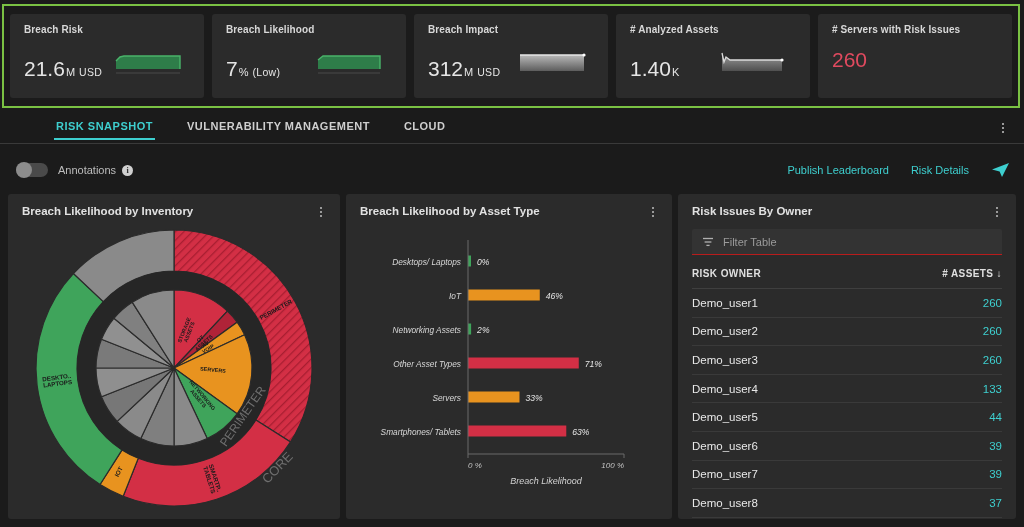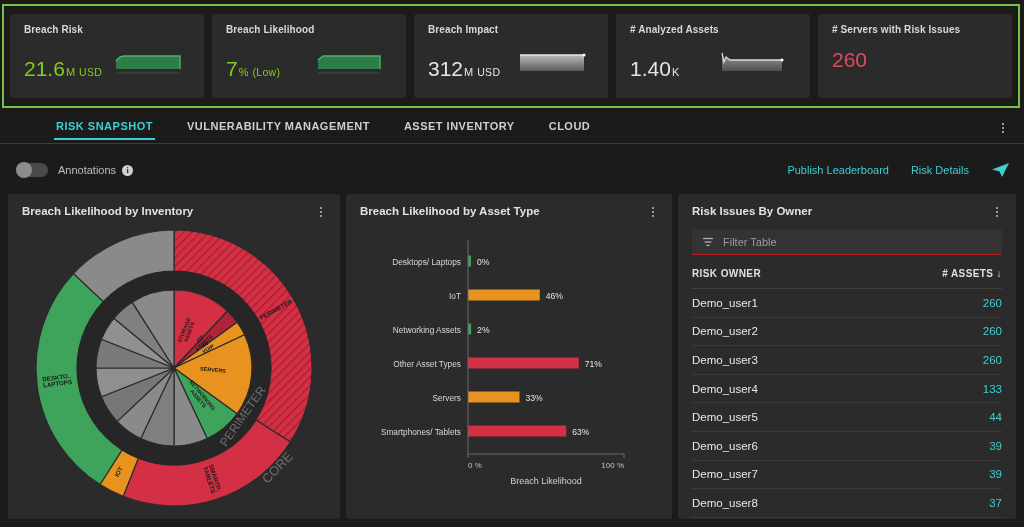--- a/index.html
+++ b/index.html
@@ -40,21 +40,21 @@
     font-size: 21px; font-weight: 400;
     line-height: 1; white-space: nowrap;
   }
   .kpi-value .unit {
     font-size: 11px; margin-left: 1px;
   }
   .kpi-value .suffix {
     font-size: 10.5px; margin-left: 4px;
     letter-spacing: .3px;
   }
-  .v-green { color: #84cc16; }
+  .v-green { color: #e5e5e5; }
   .v-white { color: #e6e6e6; }
   .v-red   { color: #e04a5f; }
   .spark { width: 78px; height: 30px; flex: none; }
 
   
   .tabbar {
     position: absolute; left: 0; top: 116px;
     width: 1024px; height: 28px;
     display: flex; align-items: center;
     border-bottom: 1px solid #3a3a3a;
@@ -129,21 +129,21 @@
     width: 14px; display: flex; flex-direction: column;
     align-items: center; gap: 2px; padding-top: 2px;
   }
   .kebab i { width: 2px; height: 2px; background: #9a9a9a; display: block; }
 
   #panel-donut { left: 8px;   top: 194px; width: 332px; height: 325px; }
   #panel-bar   { left: 346px; top: 194px; width: 326px; height: 325px; }
   #panel-table { left: 678px; top: 194px; width: 338px; height: 325px; }
 
   .donut-area { position: absolute; left: 0; top: 26px; width: 332px; height: 295px; }
-  .bar-area   { position: absolute; left: 0; top: 28px; width: 326px; height: 290px; }
+  .bar-area   { position: absolute; left: 0; top: 28px; width: 326px; height: 290px; font-style: italic; }
 
   
   .filter-box {
     margin: 12px 14px 0 14px;
     height: 26px; background: #333333;
     border-bottom: 1px solid #b91c1c;
     display: flex; align-items: center; padding: 0 10px;
     border-radius: 2px 2px 0 0;
   }
   .filter-text { font-size: 11px; color: #9b9b9b; margin-left: 9px; }
@@ -242,21 +242,20 @@
         <span>260</span>
       </div>
     </div>
   </div>
 
 </div>
 
 <div class="tabbar">
   <div class="tab active">RISK SNAPSHOT</div>
   <div class="tab">VULNERABILITY MANAGEMENT</div>
-  <div class="tab">ASSET INVENTORY</div>
   <div class="tab">CLOUD</div>
   <div class="kebab tabbar-menu">
     <i></i>
       <i></i>
       <i></i>
   </div>
 </div>
 
 <div class="toolbar">
   <div class="toggle-wrap">

